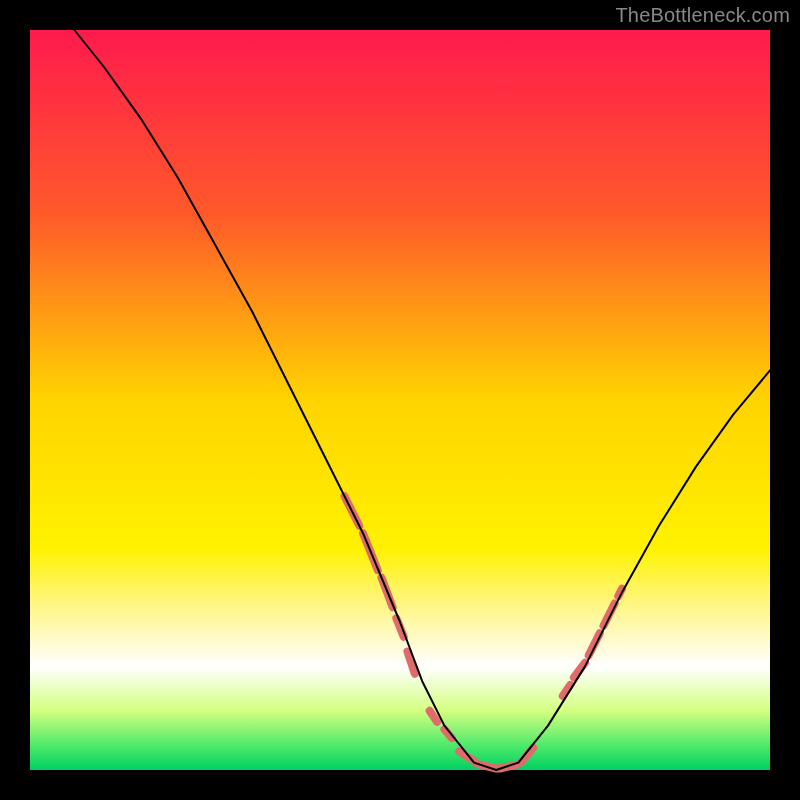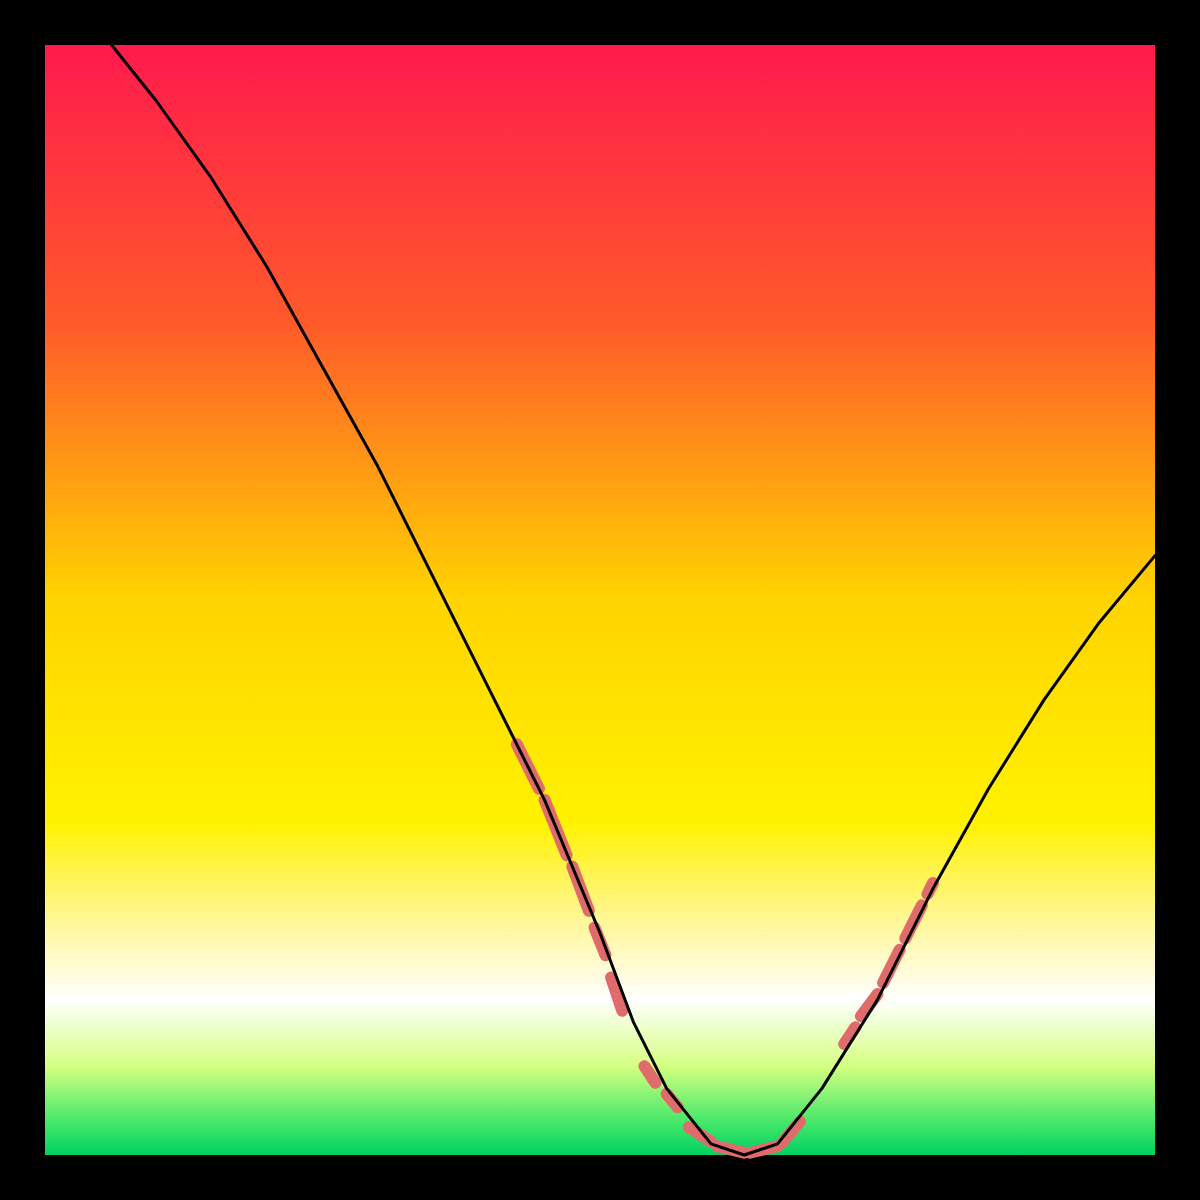--- a/index.html
+++ b/index.html
@@ -63,13 +63,14 @@
         <line x1="499.9" y1="768.5" x2="518.4" y2="764.1" stroke="#e06b6b" stroke-width="8" stroke-linecap="round"></line>
         <line x1="522.1" y1="761.1" x2="533.2" y2="747.8" stroke="#e06b6b" stroke-width="8" stroke-linecap="round"></line>
         <line x1="562.8" y1="696.0" x2="570.2" y2="684.9" stroke="#e06b6b" stroke-width="8" stroke-linecap="round"></line>
         <line x1="573.9" y1="677.5" x2="585.0" y2="662.7" stroke="#e06b6b" stroke-width="8" stroke-linecap="round"></line>
         <line x1="588.7" y1="655.3" x2="599.8" y2="633.1" stroke="#e06b6b" stroke-width="8" stroke-linecap="round"></line>
         <line x1="603.5" y1="625.7" x2="614.6" y2="603.5" stroke="#e06b6b" stroke-width="8" stroke-linecap="round"></line>
         <line x1="618.3" y1="596.1" x2="622.0" y2="588.7" stroke="#e06b6b" stroke-width="8" stroke-linecap="round"></line>
       </g>
     <path id="main-curve" fill="none" d="M74.4 30.0 L104.0 67.0 L141.0 118.8 L178.0 178.0 L215.0 244.6 L252.0 311.2 L289.0 385.2 L326.0 459.2 L363.0 533.2 L400.0 622.0 L422.2 681.2 L444.4 725.6 L474.0 762.6 L496.2 770.0 L518.4 762.6 L548.0 725.6 L585.0 666.4 L622.0 592.4 L659.0 525.8 L696.0 466.6 L733.0 414.8 L770.0 370.4" stroke="#000000" stroke-width="2" stroke-linecap="round" stroke-linejoin="round"></path>
   </svg>
+  <div class="watermark">TheBottleneck.com</div>
 </div>
 
 </body></html>

